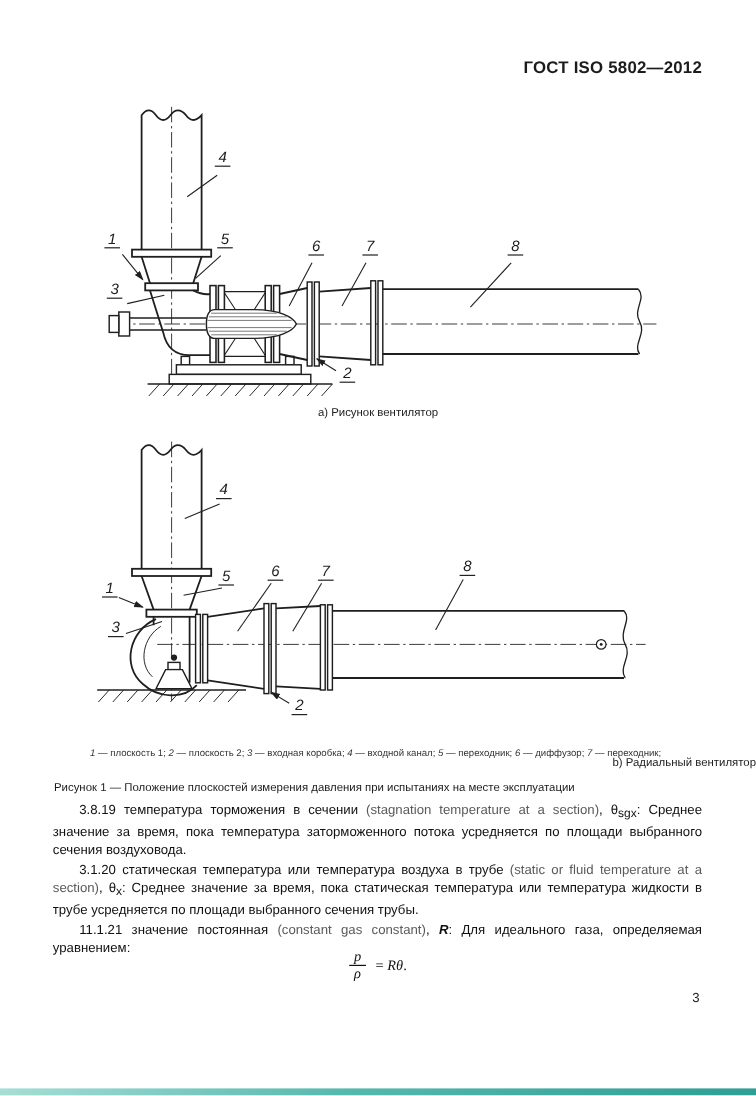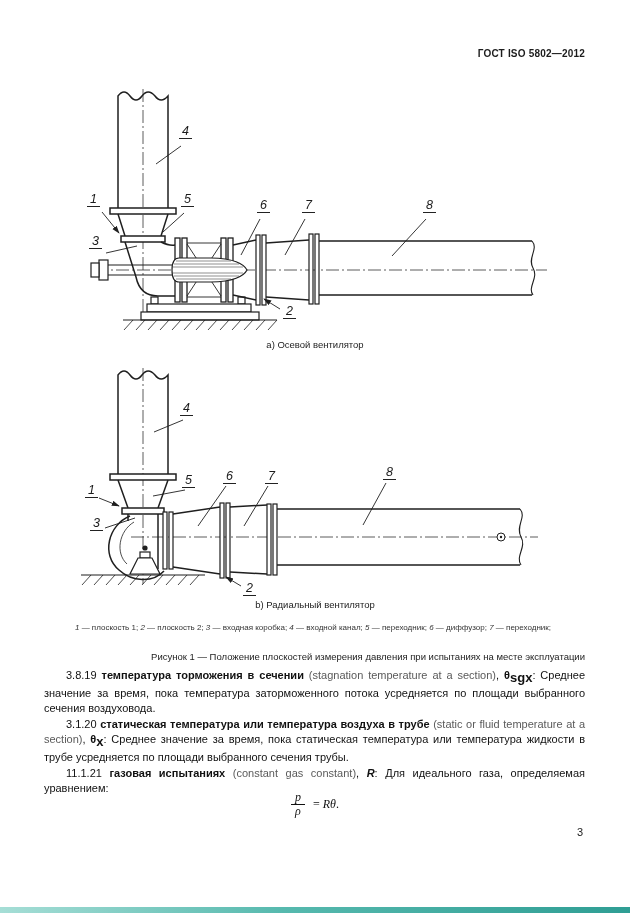--- a/index.html
+++ b/index.html
@@ -3,49 +3,49 @@
 <meta charset="utf-8">
 <style>
   html,body{margin:0;padding:0;background:#e8e8e8;}
   .page{
     position:relative; width:630px; height:913px; margin:0 auto;
     background:#ffffff; overflow:hidden;
     font-family:"Liberation Sans", sans-serif; color:#111;
   }
   .doc-code{
     position:absolute; top:48px; right:45px;
-    font-size:10px; font-weight:bold; letter-spacing:.2px; color:#1c1c1c;
+    font-size:14px; font-weight:bold; letter-spacing:.2px; color:#1c1c1c;
   }
   .diagram{position:absolute; left:35px;}
   .diagram svg{display:block;}
   .diagram .callout{
     position:absolute; font-size:12.5px; font-style:italic;
     border-bottom:1.2px solid #222; padding:0 3px 0 3px; line-height:13px; color:#1c1c1c;
   }
   .dia-a{top:83px; width:560px; height:272px;}
   .dia-b{top:362px; width:560px; height:255px;}
   .caption{position:absolute; left:0; width:630px; text-align:center; font-size:9.5px; color:#222;}
   .cap-a{top:339px;}
-  .cap-b{top:599px;}
+  .cap-b{top:630px;text-align:right;}
   .legend{position:absolute; left:28px; width:570px; text-align:center;
     font-size:8px; line-height:11px; color:#333;}
   .legend-1{top:622px;}
   .legend-2{top:633px;}
-  .fig-title{position:absolute; top:651px; left:45px; width:540px; text-align:right;
+  .fig-title{position:absolute; top:651px; left:45px; width:540px; text-align:left;
     font-size:9.5px; color:#1c1c1c;}
   .bodytext{
     position:absolute; top:668px; left:44px; width:541px;
     font-size:11px; line-height:15.6px; text-align:justify;
   }
   .bodytext p{margin:0; text-indent:22px;}
-  .b{font-weight:bold;}
+  .b{font-weight:normal;}
   .i{font-style:italic;}
   .bi{font-weight:bold; font-style:italic;}
   .g{color:#5a5a5a;}
-  .sub{font-size:13px; vertical-align:-3px;}
+  .sub{font-size:10px; vertical-align:-3px;}
   .equation{
     position:absolute; top:791px; left:0; width:630px; text-align:center;
     font-family:"Liberation Serif", serif; font-size:12px; color:#111;
   }
   .frac{display:inline-block; vertical-align:middle; text-align:center; margin-right:5px;}
   .frac .num{display:block; font-style:italic; padding:0 4px; line-height:13px;}
   .frac .den{display:block; font-style:italic; border-top:1px solid #111; padding:0 4px; line-height:13px;}
   .eq-rhs{display:inline-block; vertical-align:middle;}
   .page-num{position:absolute; top:826px; right:47px; font-size:11px; color:#222;}
   .bottom-bar{
@@ -135,21 +135,21 @@
     <span class="callout" style="left:52px;top:110px;">1</span>
     <span class="callout" style="left:248px;top:222px;">2</span>
     <span class="callout" style="left:54px;top:152px;">3</span>
     <span class="callout" style="left:144px;top:42px;">4</span>
     <span class="callout" style="left:146px;top:110px;">5</span>
     <span class="callout" style="left:222px;top:116px;">6</span>
     <span class="callout" style="left:267px;top:116px;">7</span>
     <span class="callout" style="left:388px;top:116px;">8</span>
   </div>
 
-  <div class="caption cap-a">а) Осевой вентилятор</div>
+  <div class="caption cap-a">а) Рисунок вентилятор</div>
 
   <div class="diagram dia-b">
     <svg width="560" height="255" viewBox="0 0 560 255">
       <defs>
         <marker id="arrB" markerWidth="10" markerHeight="8" refX="8" refY="3" orient="auto">
           <path d="M0,0 L9,3 L0,6 Z" fill="#1f1f1f"></path>
         </marker>
       </defs>
       <g stroke="#333" stroke-width="0.8" stroke-dasharray="13 3 2 3" fill="none">
         <line x1="108" y1="6" x2="108" y2="222"></line>
@@ -216,21 +216,21 @@
 
   <div class="caption cap-b">b) Радиальный вентилятор</div>
 
   <div class="legend legend-1"><span class="i">1</span><span class=""> — плоскость 1; </span><span class="i">2</span><span class=""> — плоскость 2; </span><span class="i">3</span><span class=""> — входная коробка; </span><span class="i">4</span><span class=""> — входной канал; </span><span class="i">5</span><span class=""> — переходник; </span><span class="i">6</span><span class=""> — диффузор; </span><span class="i">7</span><span class=""> — переходник;</span></div>
 
   <div class="fig-title">Рисунок 1 — Положение плоскостей измерения давления при испытаниях на месте эксплуатации</div>
 
   <div class="bodytext">
     <p><span class="">3.8.19 </span><span class="b">температура торможения в сечении</span><span class=""> </span><span class="g">(stagnation temperature at a section)</span><span class="">, </span><span class="b">θ</span><span class="b sub">sgx</span><span class="">: Среднее значение за время, пока температура заторможенного потока усредняется по площади выбранного сечения воздуховода.</span></p>
     <p><span class="">3.1.20 </span><span class="b">статическая температура или температура воздуха в трубе</span><span class=""> </span><span class="g">(static or fluid temperature at a section)</span><span class="">, </span><span class="b">θ</span><span class="b sub">x</span><span class="">: Среднее значение за время, пока статическая температура или температура жидкости в трубе усредняется по площади выбранного сечения трубы.</span></p>
-    <p><span class="">11.1.21 </span><span class="b">газовая испытаниях</span><span class=""> </span><span class="g">(constant gas constant)</span><span class="">, </span><span class="bi">R</span><span class="">: Для идеального газа, определяемая уравнением:</span></p>
+    <p><span class="">11.1.21 </span><span class="b">значение постоянная</span><span class=""> </span><span class="g">(constant gas constant)</span><span class="">, </span><span class="bi">R</span><span class="">: Для идеального газа, определяемая уравнением:</span></p>
   </div>
 
   <div class="equation">
     <span class="frac">
       <span class="num">p</span>
       <span class="den">ρ</span>
     </span>
     <span class="eq-rhs"><span class="">= </span><span class="i">Rθ</span><span class="">.</span></span>
   </div>
 

